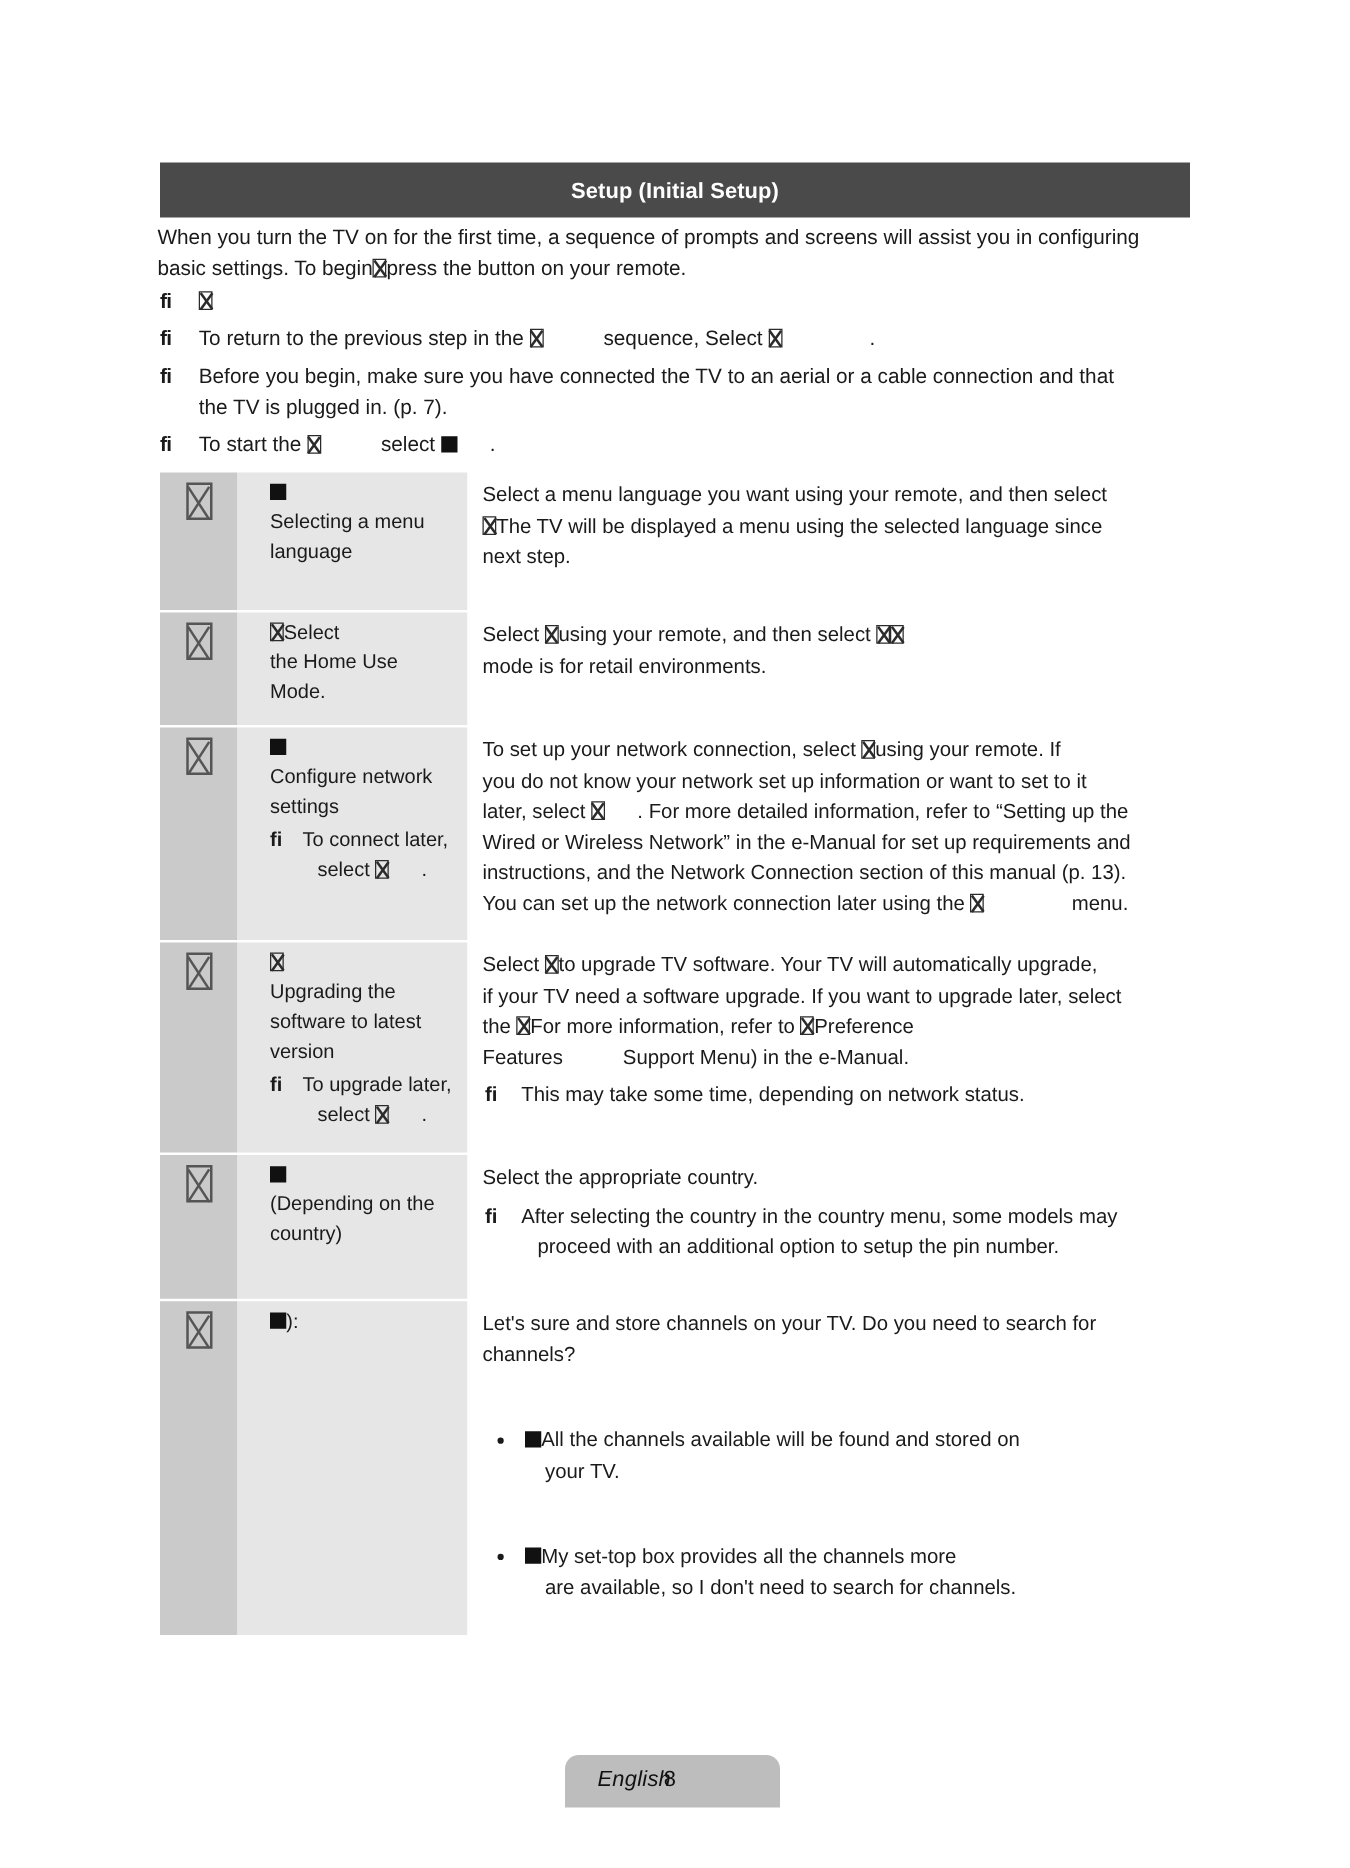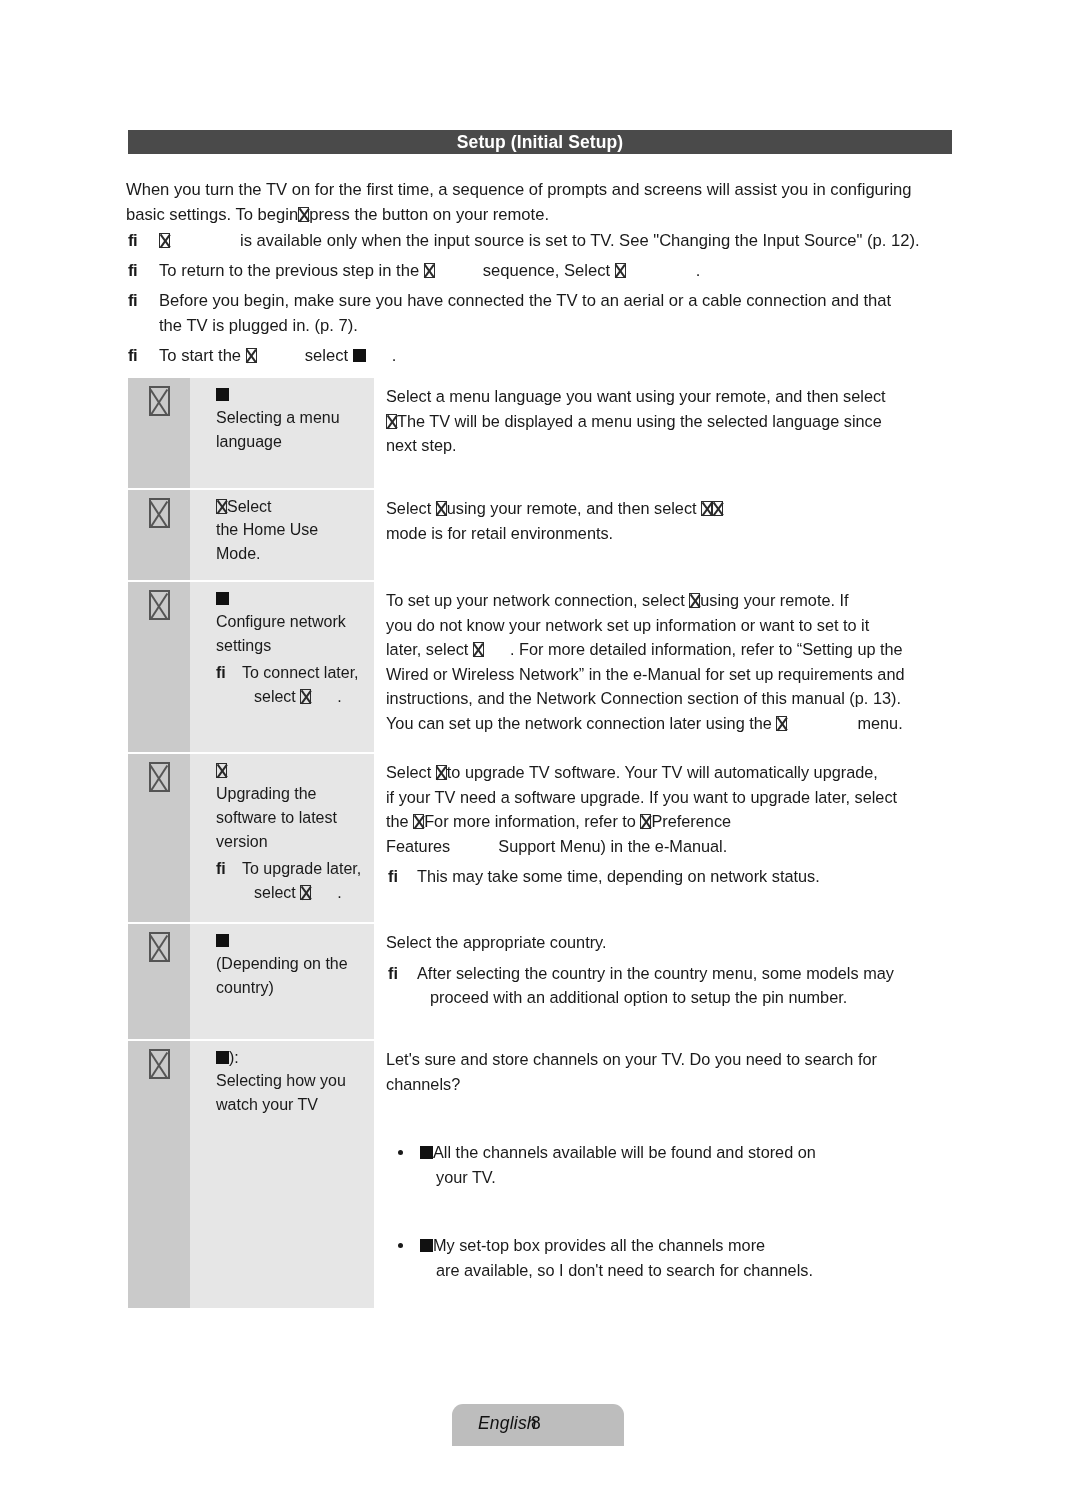--- a/index.html
+++ b/index.html
@@ -23,21 +23,21 @@
     width: 1080px;
     height: 1494px;
   }
 
   
   .section-bar {
     position: absolute;
     left: 128px;
     top: 130px;
     width: 824px;
-    height: 24px;
+    height: 44px;
     background: #4a4a4a;
     color: #ffffff;
     font-size: 17.5px;
     font-weight: bold;
     letter-spacing: .1px;
     display: flex;
     align-items: center;
     justify-content: center;
     box-sizing: border-box;
   }
@@ -267,21 +267,21 @@
   <div class="intro">
     <span>When you turn the TV on for the first time, a sequence of prompts and screens will assist you in configuring</span>
     <br>
     <span>basic settings. To begin</span><span class="gx"></span><span>press the  button on your remote.</span>
   </div>
 
   <div class="fi-list">
 
     <div class="fi-item">
       <span class="fi-mark">fi</span>
-      <span class="gx"></span><span class="gap-lg"></span><span>is available only when the input source is set to TV. See "Changing the Input Source" (p. 12).</span>
+      <span class="gx"></span><span class="gap-lg"></span>
     </div>
 
     <div class="fi-item">
       <span class="fi-mark">fi</span>
       <span>To return to the previous step in the</span> <span class="gx"></span><span class="gap-md"></span><span>sequence, Select</span> <span class="gx"></span><span class="gap-lg"></span><span>.</span>
     </div>
 
     <div class="fi-item">
       <span class="fi-mark">fi</span>
       <span>Before you begin, make sure you have connected the TV to an aerial or a cable connection and that</span><br>
@@ -416,24 +416,20 @@
         </div>
       </div>
     </div>
 
     <div class="step-row" style="min-height:192px">
       <div class="col-icon">
         <span class="gx-lg"></span>
       </div>
       <div class="col-name">
         <div class="name-head"><span class="gs"></span><span>):</span></div>
-        <div class="name-body">
-          <span>Selecting how you</span><br>
-          <span>watch your TV</span>
-        </div>
       </div>
       <div class="col-desc">
         <div class="desc-p">
           <span>Let's sure and store channels on your TV. Do you need to search for</span><br>
           <span>channels?</span>
         </div>
         <div class="dot-list">
           <div class="dot-item">
             <span class="dot"></span>
             <span class="gs"></span><span>All the channels available will be found and stored on</span>

